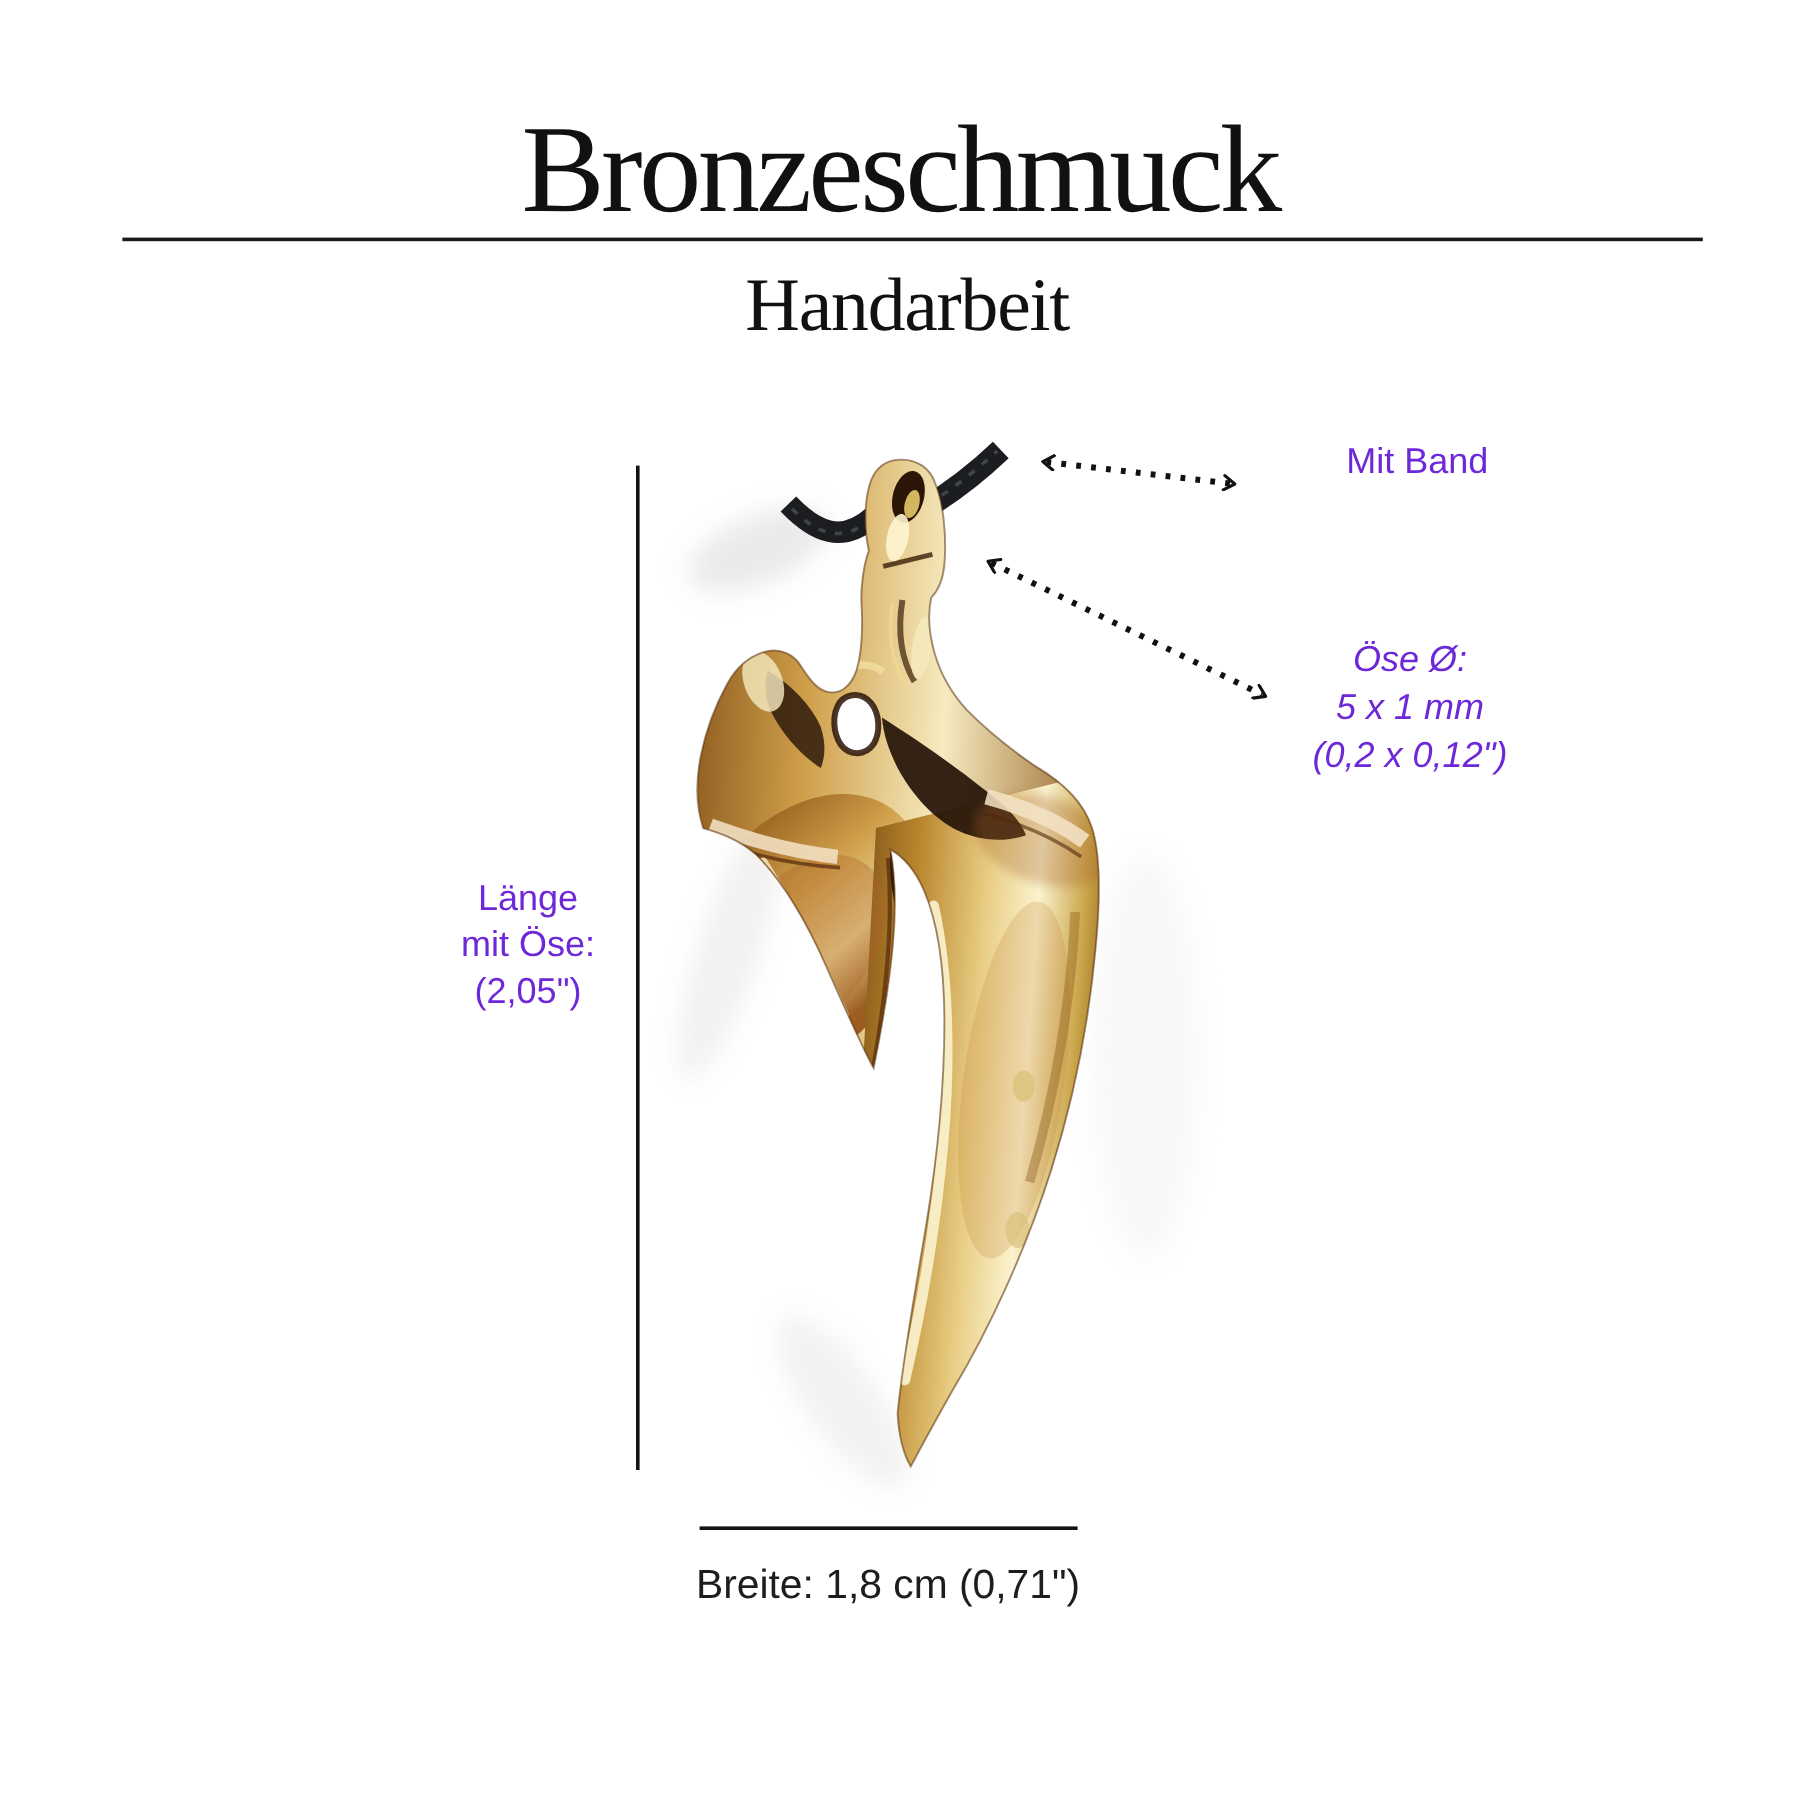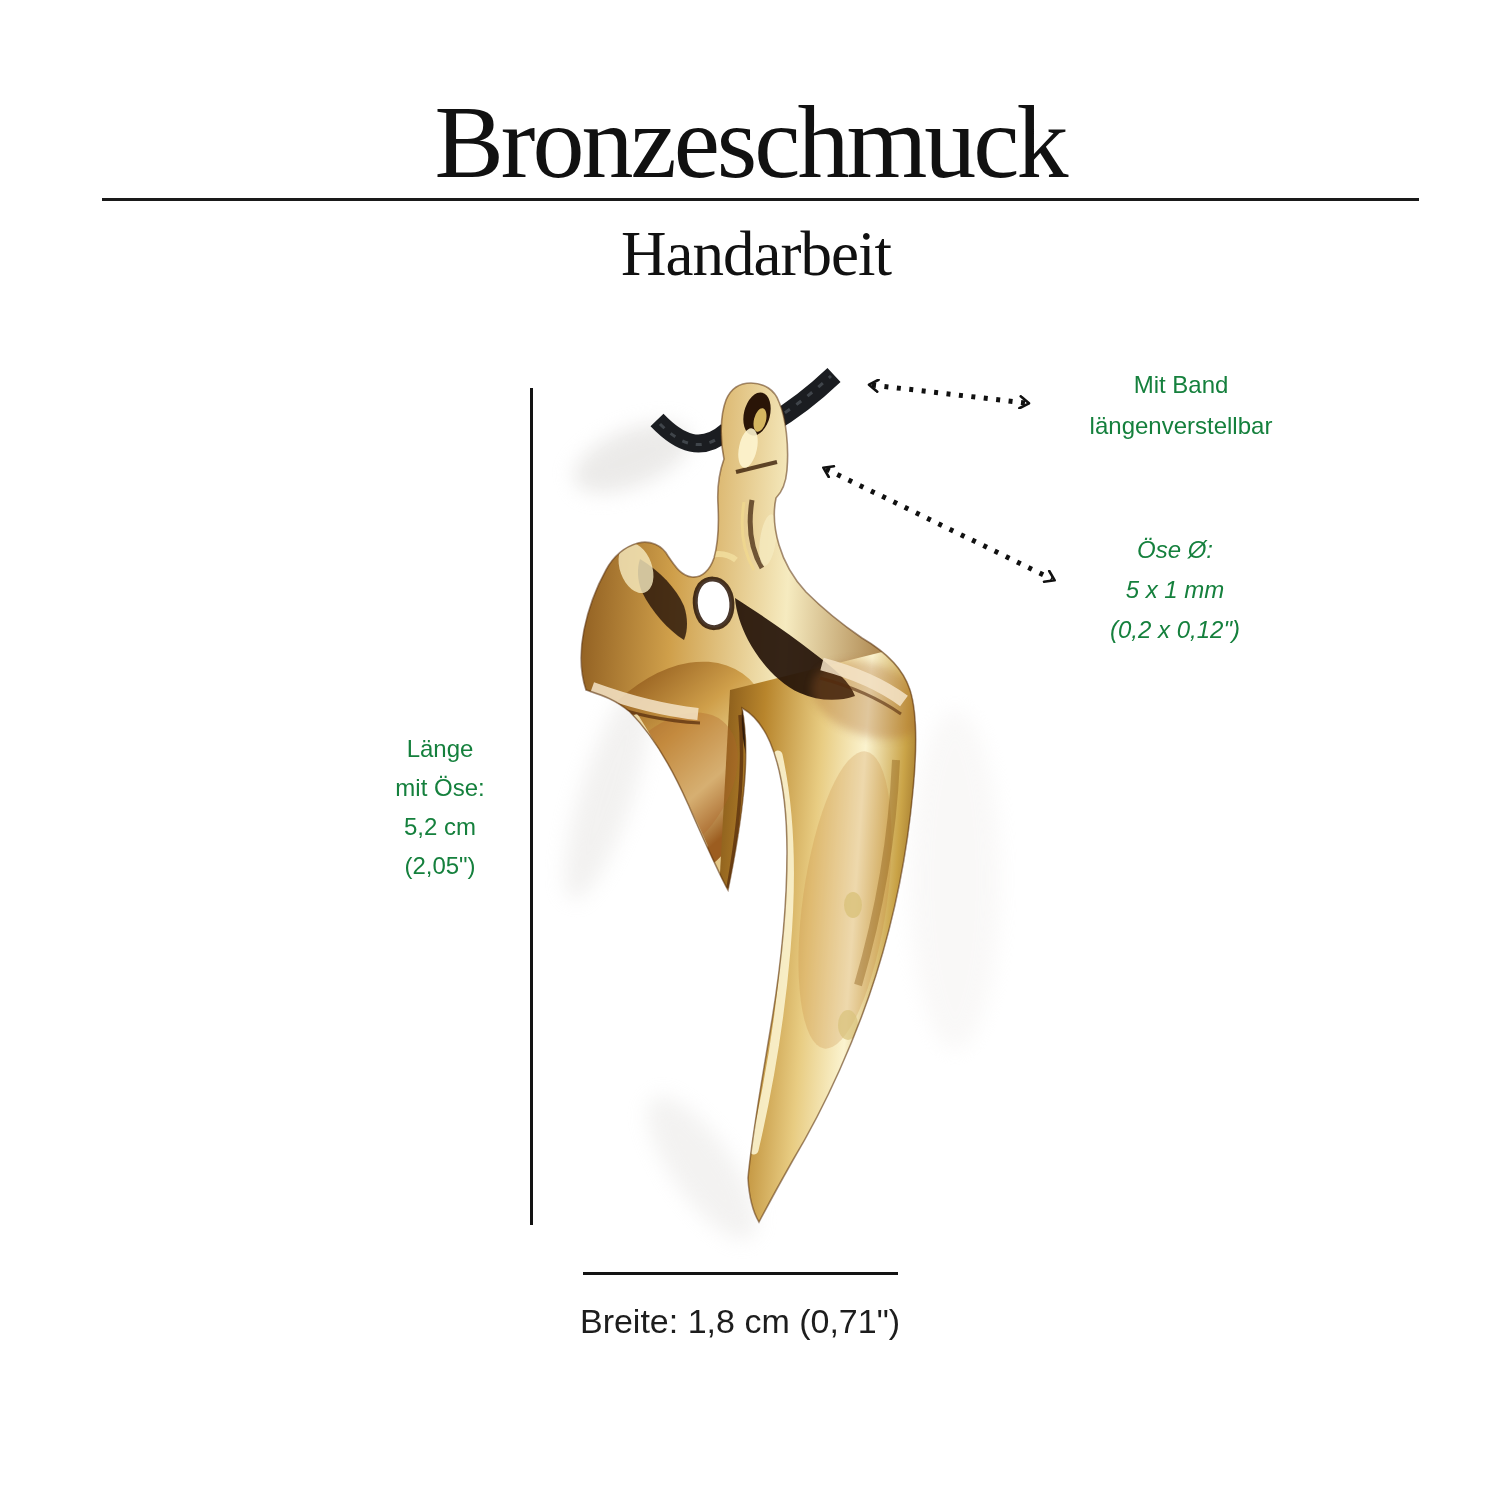--- a/index.html
+++ b/index.html
@@ -15,21 +15,21 @@
   }
   #divider{
     left:102px;top:198px;width:1317px;height:3px;background:#1a1a1a;
   }
   #subtitle{
     left:556px;top:217px;width:400px;text-align:center;
     font-family:"Liberation Serif",serif;font-weight:500;
     font-size:63px;line-height:1.2;letter-spacing:-1px;color:#111;
   }
   .note{
-    text-align:center;font-size:24px;line-height:40px;color:#15803d;
+    text-align:center;font-size:30px;line-height:40px;color:#6d28d9;
     letter-spacing:0;
   }
   #note-band{left:1011px;top:364px;width:340px;line-height:41px;}
   #note-oese{left:1015px;top:530px;width:320px;font-style:italic;}
   #note-laenge{left:320px;top:729px;width:240px;line-height:39px;}
   #note-breite{
     left:540px;top:1301px;width:400px;text-align:center;
     font-size:34px;line-height:40px;color:#1d1d1d;
   }
   #len-line{left:530px;top:388px;width:3px;height:837px;background:#131313;}
@@ -43,31 +43,29 @@
 
   <div id="title" class="abs">Bronzeschmuck</div>
   <div id="divider" class="abs"></div>
   <div id="subtitle" class="abs">Handarbeit</div>
 
   <div id="len-line" class="abs"></div>
   <div id="width-line" class="abs"></div>
 
   <div id="note-band" class="abs note">
     <div>Mit Band</div>
-    <div>längenverstellbar</div>
   </div>
   <div id="note-oese" class="abs note">
     <div>Öse Ø:</div>
     <div>5 x 1 mm</div>
     <div>(0,2 x 0,12")</div>
   </div>
   <div id="note-laenge" class="abs note">
     <div>Länge</div>
     <div>mit Öse:</div>
-    <div>5,2 cm</div>
     <div>(2,05")</div>
   </div>
   <div id="note-breite" class="abs">Breite: 1,8 cm (0,71")</div>
 
   <svg class="abs" style="left:0;top:0" width="1500" height="1500" viewBox="0 0 1500 1500" aria-hidden="true">
     <defs>
       <filter id="soft" x="-80%" y="-80%" width="260%" height="260%">
         <feGaussianBlur stdDeviation="10"></feGaussianBlur>
       </filter>
       <filter id="soft2" x="-80%" y="-80%" width="260%" height="260%">

